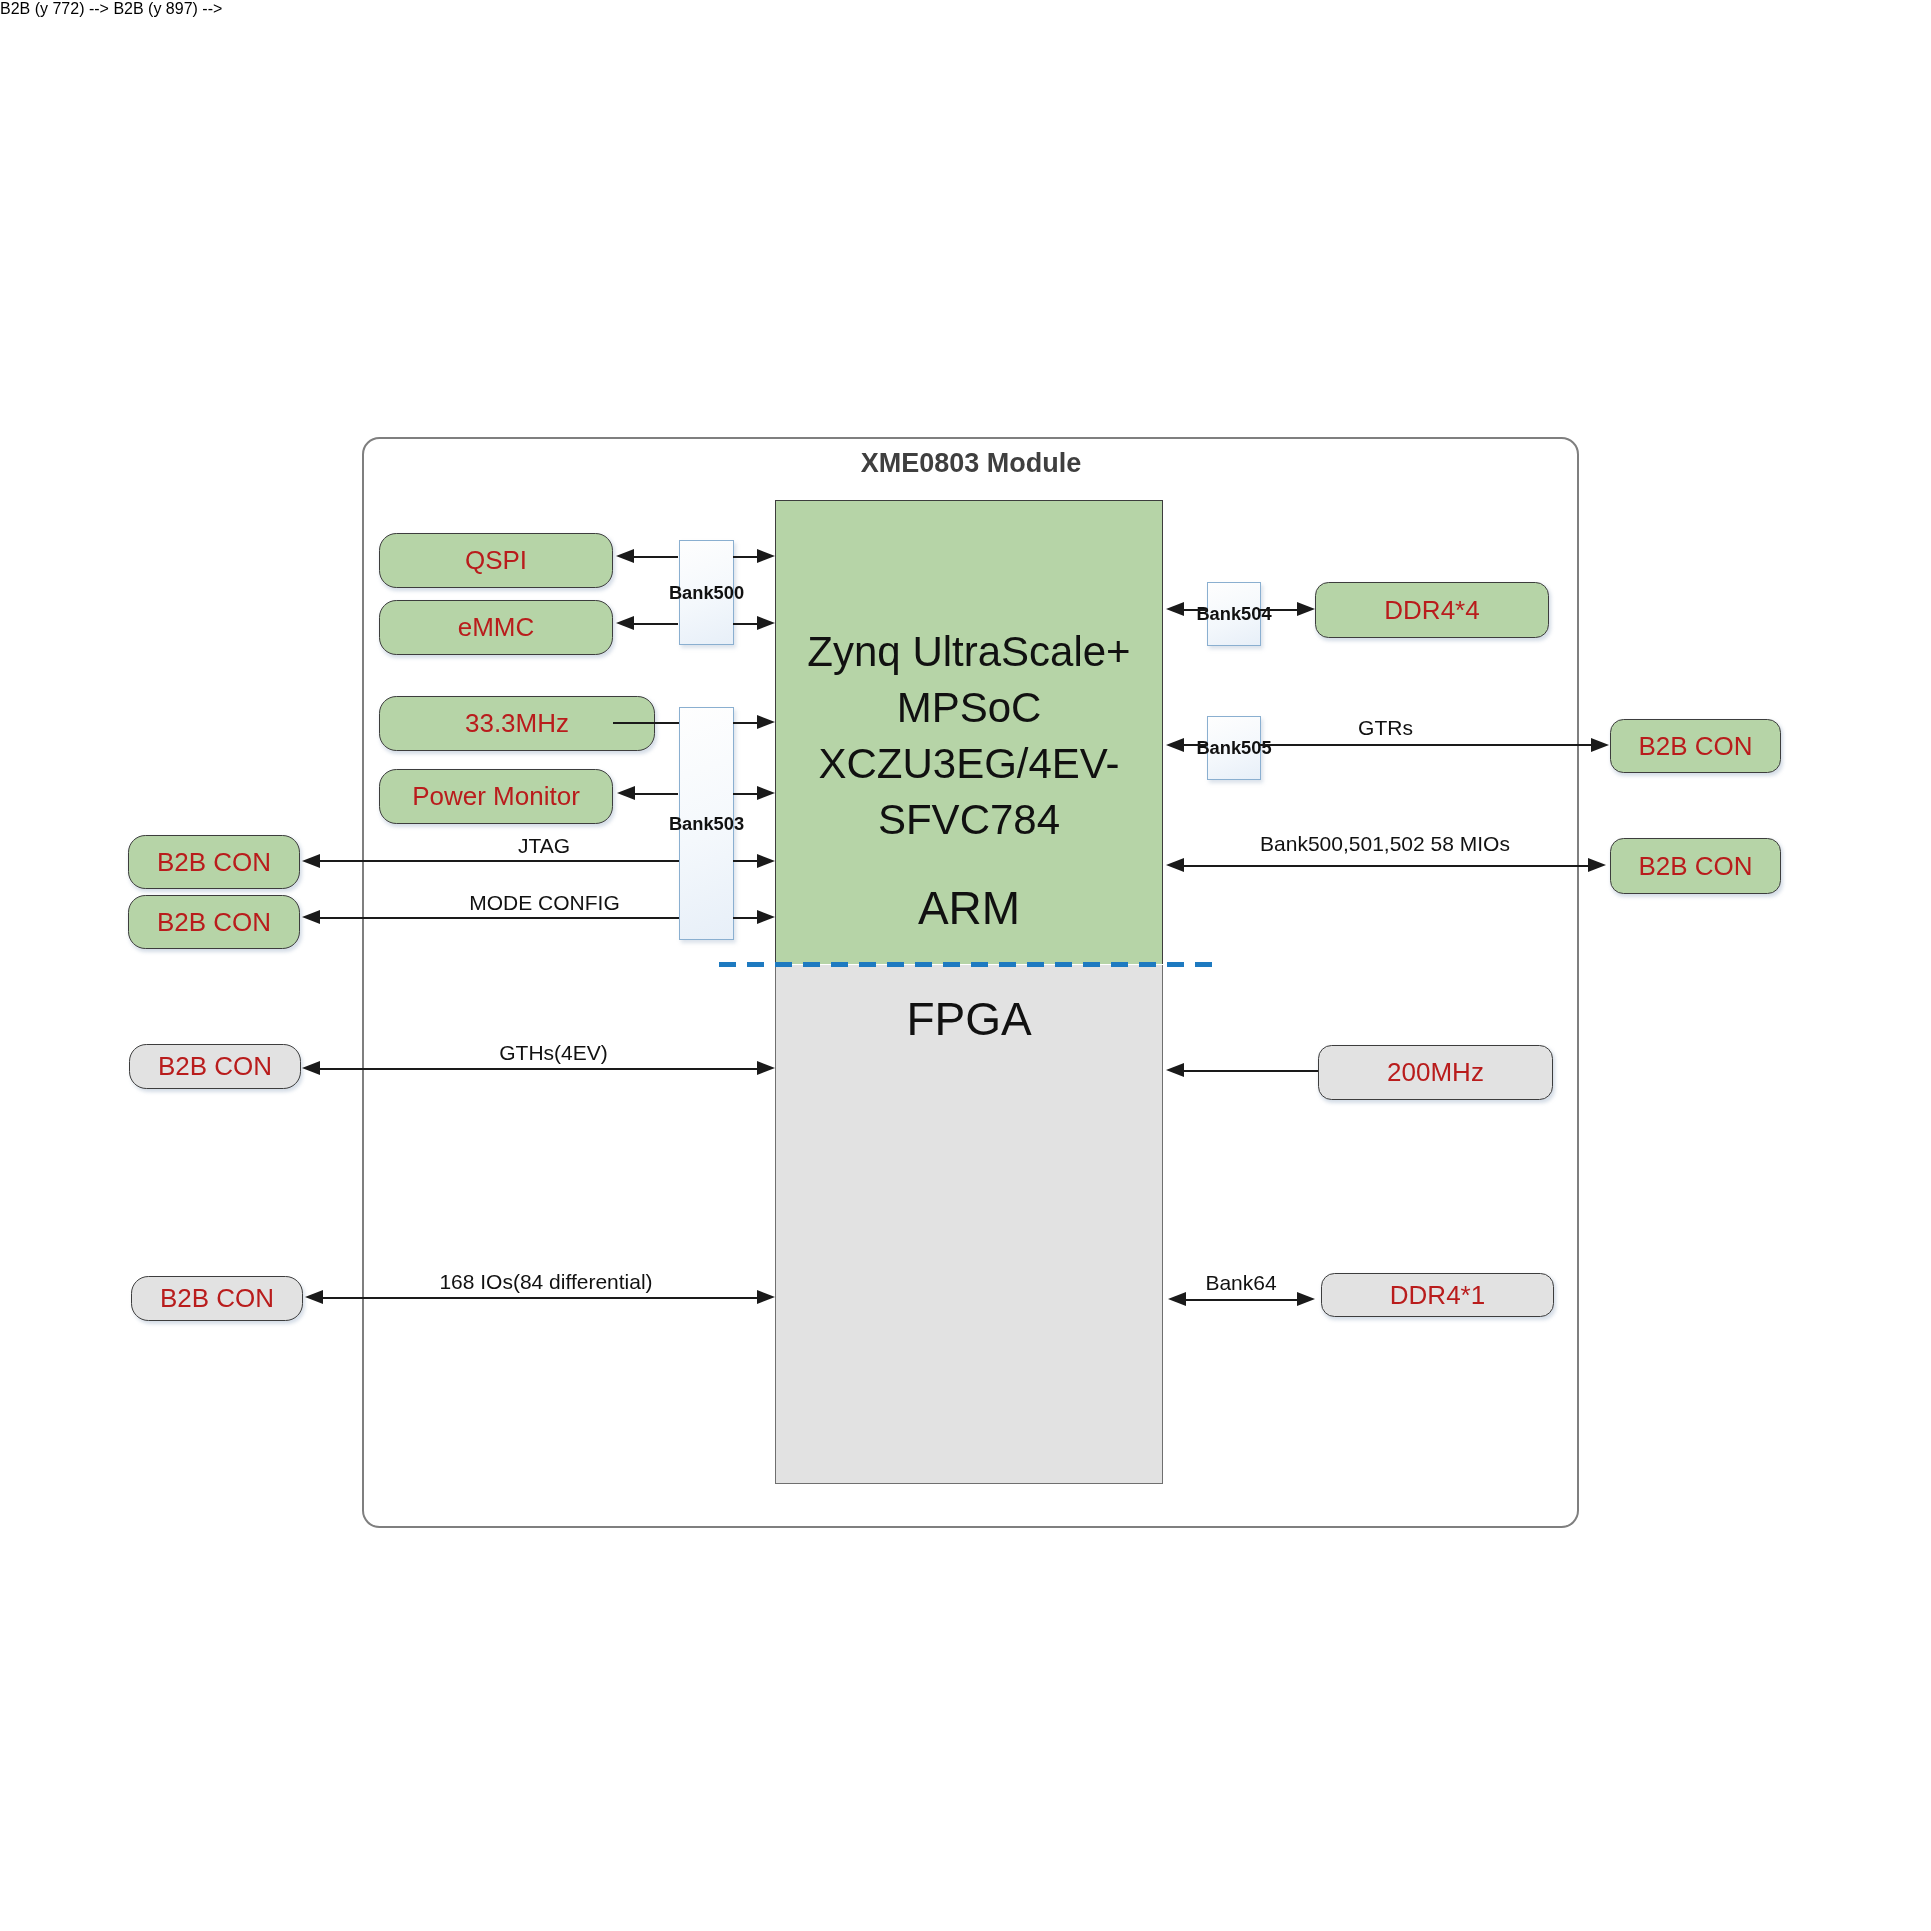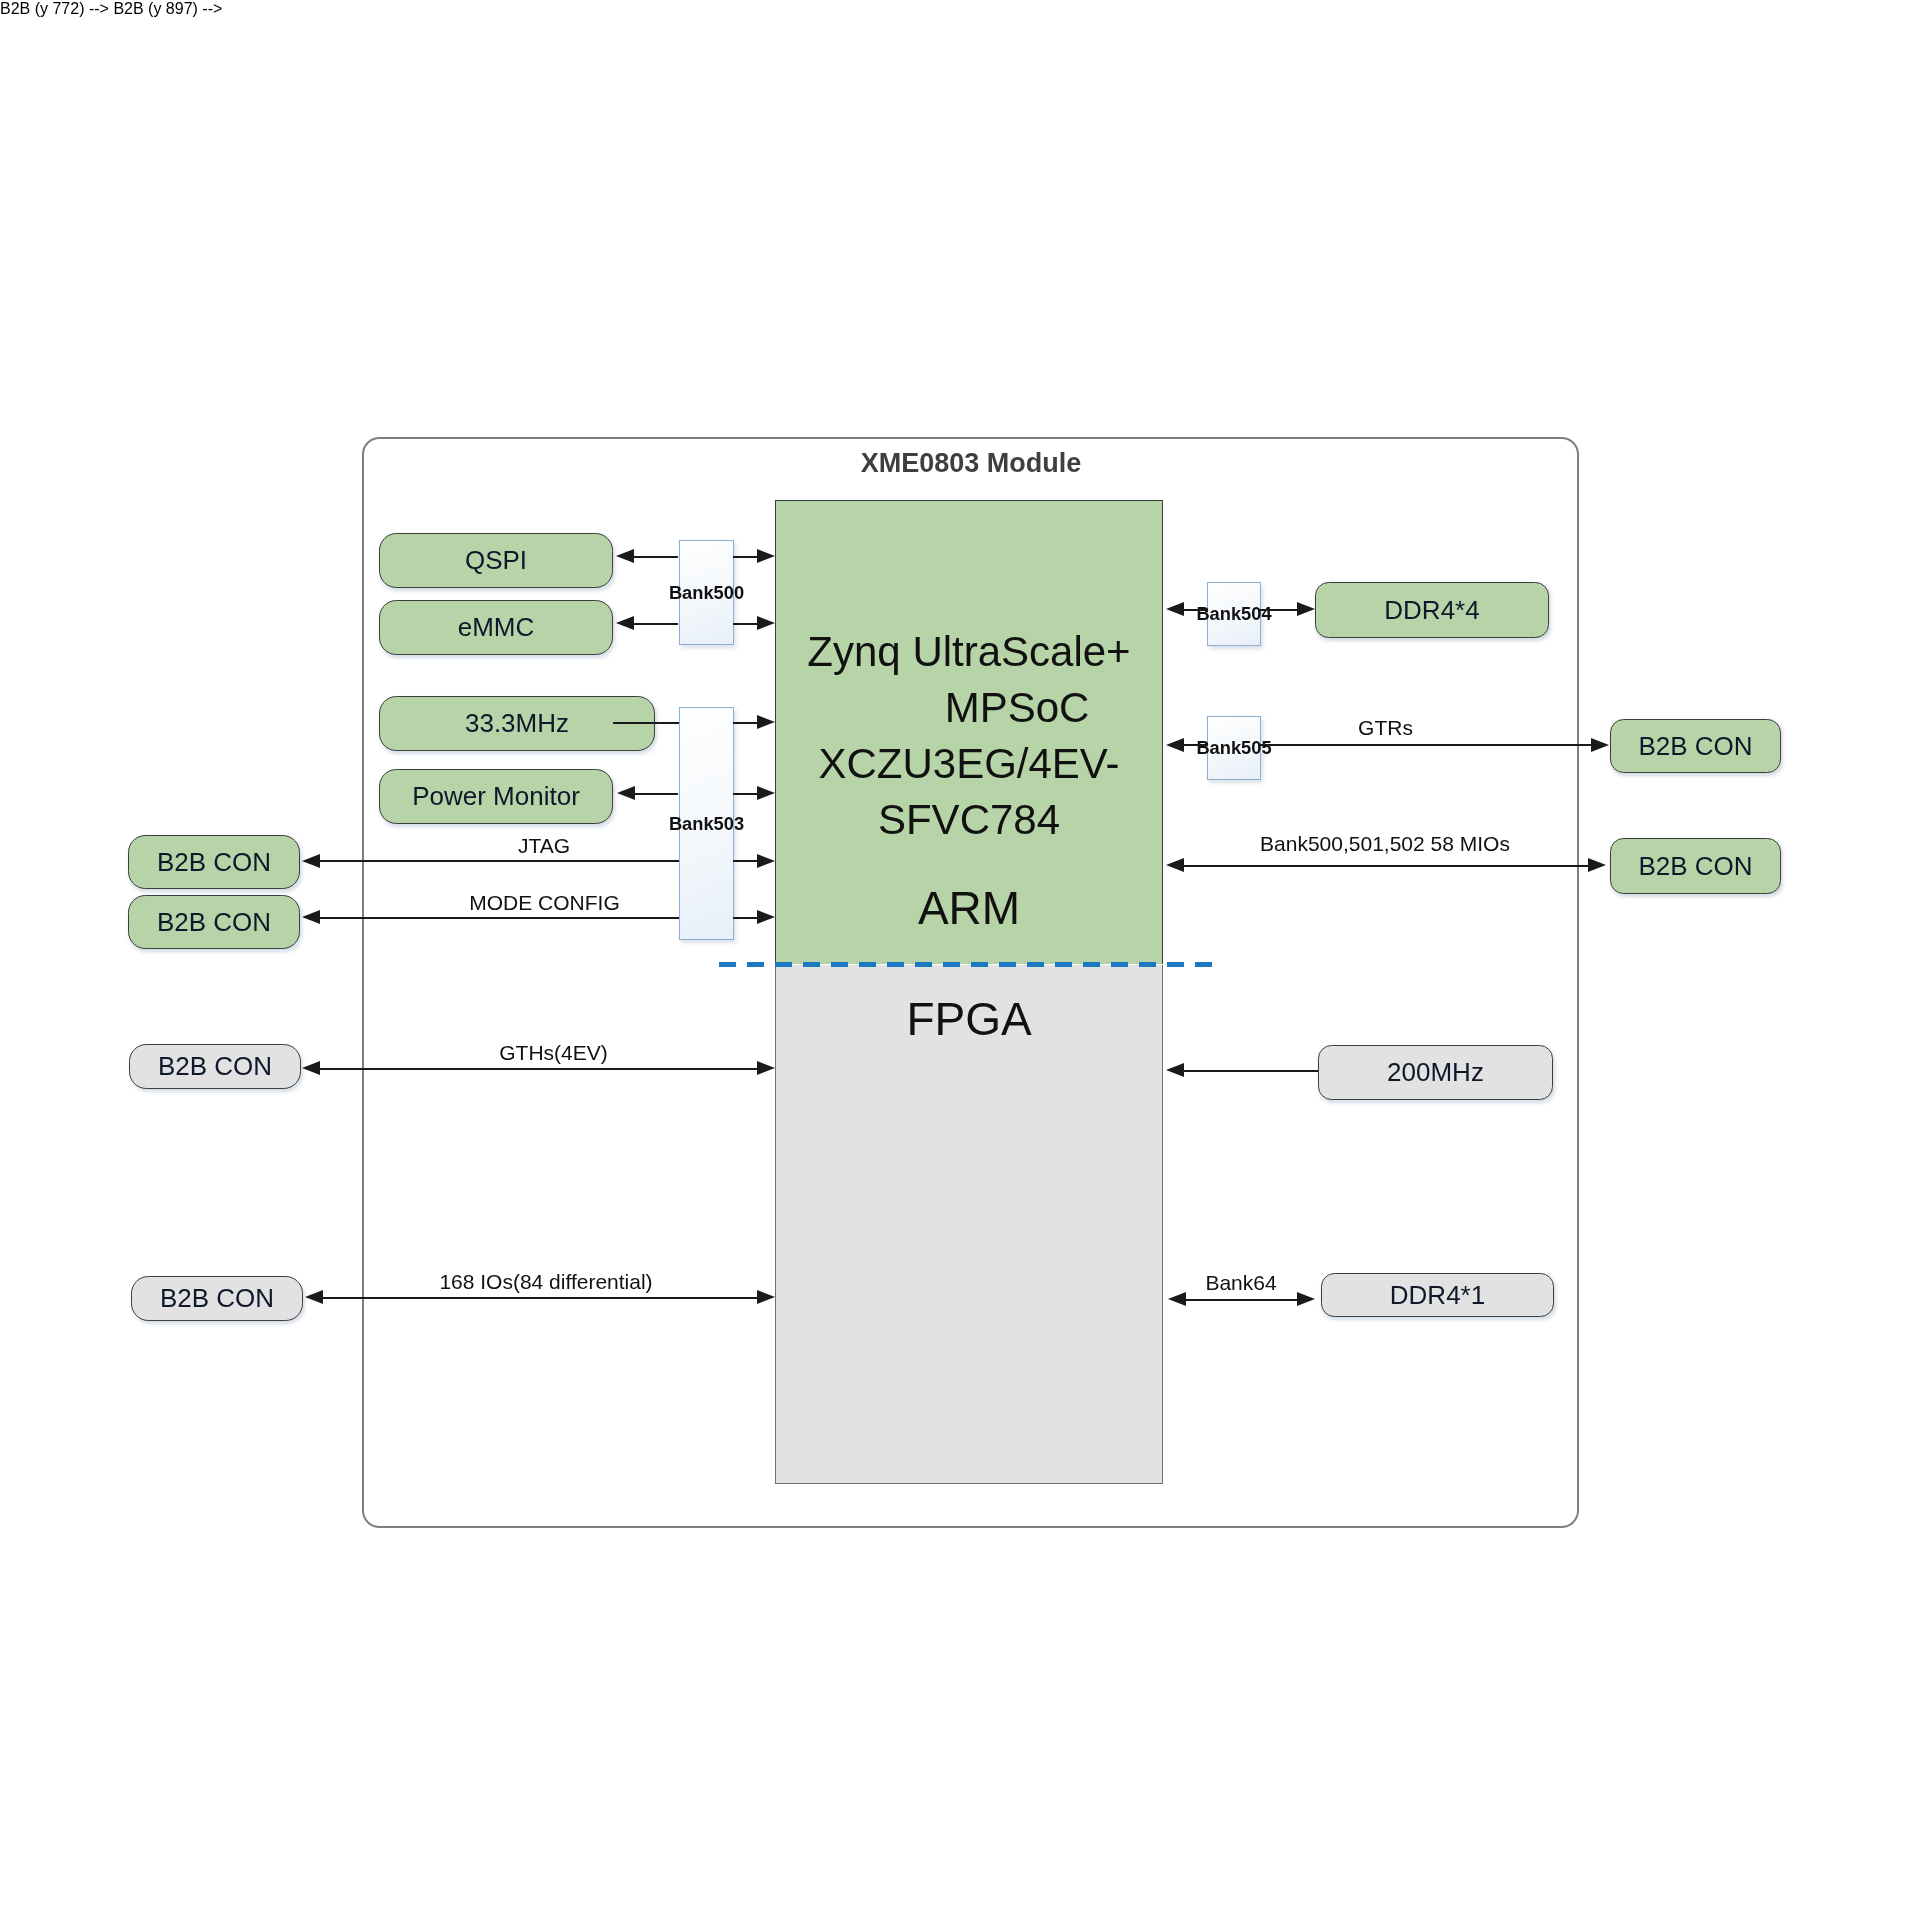--- a/index.html
+++ b/index.html
@@ -6,21 +6,21 @@
   *{box-sizing:border-box;}
   .canvas{position:relative;width:1931px;height:1931px;background:#ffffff;
           font-family:"Liberation Sans",sans-serif;overflow:hidden;}
   
   .frame{position:absolute;left:362px;top:437px;width:1217px;height:1091px;
          border:2.9px solid #7f7f7f;border-radius:17.4px;background:transparent;}
   .title{position:absolute;left:768px;top:448px;width:406px;text-align:center;
          font-size:27px;font-weight:bold;color:#3f3f3f;}
   
   .box{position:absolute;display:flex;align-items:center;justify-content:center;
-       border:1.9px solid #3d3d3d;font-size:26px;color:#0f172a;
+       border:1.9px solid #3d3d3d;font-size:26px;color:#b91c1c;
        box-shadow:1.9px 2.9px 3.9px rgba(150,170,195,.40);}
   .green{background:#b6d4a7;}
   .grayfill{background:#e2e2e2;}
   .r18{border-radius:17.4px;}
   .r14{border-radius:13.5px;}
   
   .soc-ps{position:absolute;left:775px;top:500px;width:388px;height:464px;
           background:#b6d4a7;border:1.9px solid #3d3d3d;border-bottom:none;}
   .soc-pl{position:absolute;left:775px;top:965px;width:388px;height:519px;
           background:#e2e2e2;border:1.9px solid #6f6f6f;border-top:none;}
@@ -50,21 +50,21 @@
 
   
   <div class="frame"></div>
   <div class="title">XME0803 Module</div>
 
   
   <div class="soc-ps"></div>
   <div class="soc-pl"></div>
   <div class="dash"></div>
   <div class="socline" style="top:628px;">Zynq UltraScale+</div>
-  <div class="socline" style="top:684px;margin-left:48px;">MPSoC</div>
+  <div class="socline" style="top:684px;">MPSoC</div>
   <div class="socline" style="top:740px;">XCZU3EG/4EV-</div>
   <div class="socline" style="top:796px;">SFVC784</div>
   <div class="socline socbig" style="top:992px;">FPGA</div>
   <div class="socline socbig" style="top:881px;">ARM</div>
 
   
   <div class="box green r18" style="left:379px;top:533px;width:234px;height:55px;">
       <span>QSPI</span>
     </div>
   <div class="box green r18" style="left:379px;top:600px;width:234px;height:55px;">

